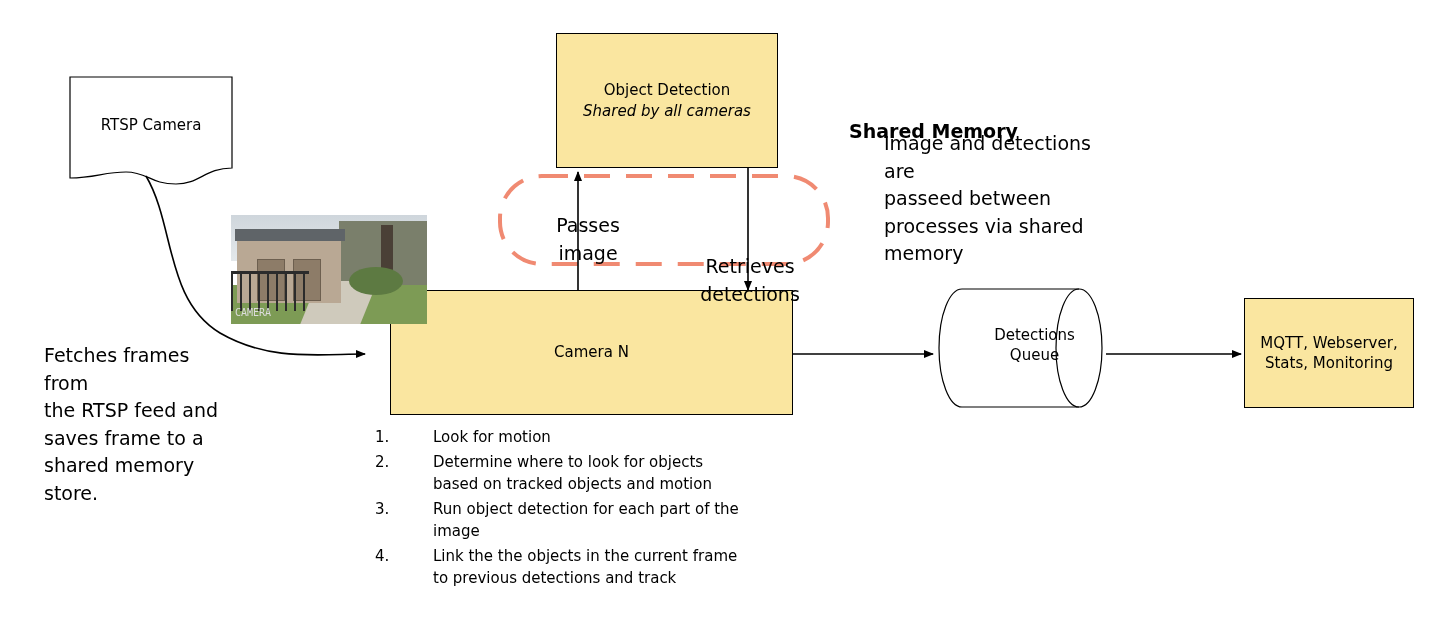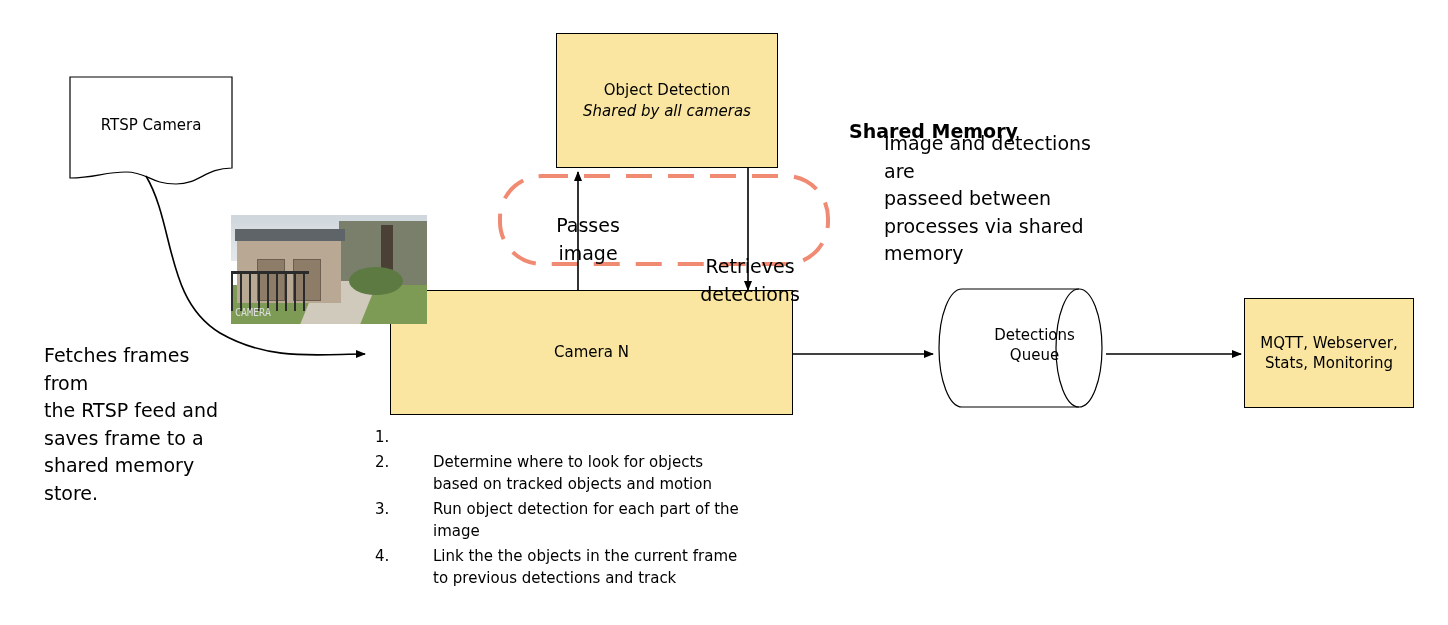--- a/index.html
+++ b/index.html
@@ -256,20 +256,21 @@
 
   <div class="label" style="left:849px; top:130px; width:220px; white-space:pre-line;margin-left:35px;">Image and detections are
 passeed between
 processes via shared
 memory</div>
 
 
   <div id="camera-steps">
     <div class="row">
       <div class="num">1.</div>
+      <div class="txt" style="white-space:pre-line;">Look for motion</div>
     </div>
     <div class="row">
       <div class="num">2.</div>
       <div class="txt" style="white-space:pre-line;">Determine where to look for objects
 based on tracked objects and motion</div>
     </div>
     <div class="row">
       <div class="num">3.</div>
       <div class="txt" style="white-space:pre-line;">Run object detection for each part of the
 image</div>

